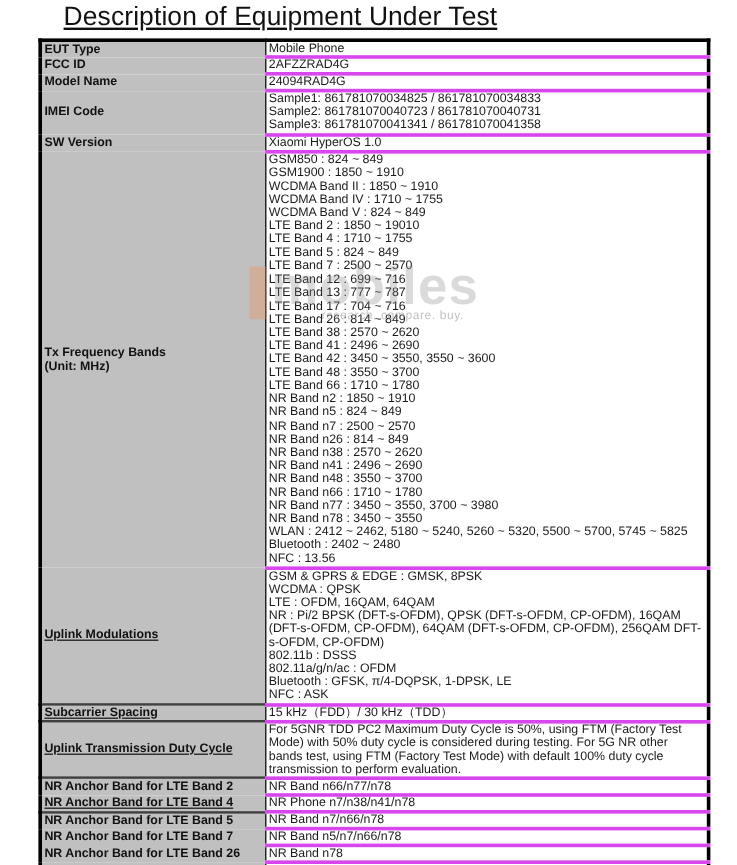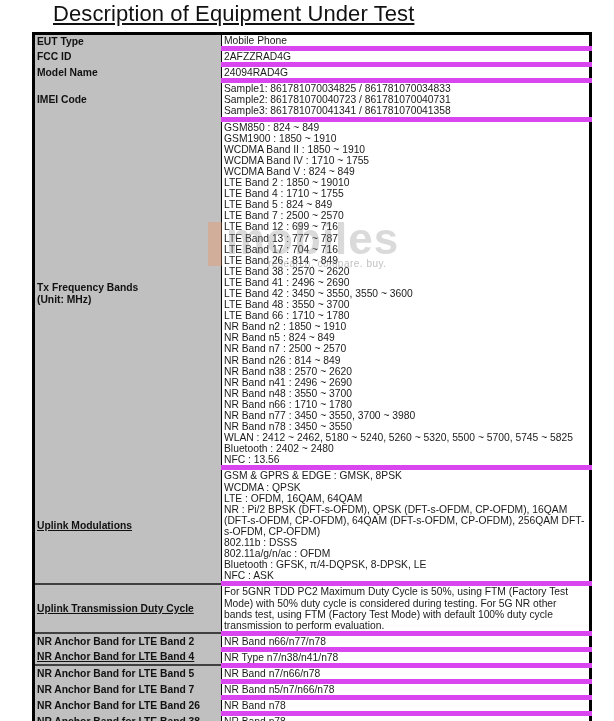--- a/index.html
+++ b/index.html
@@ -5,21 +5,21 @@
   html, body { margin: 0; padding: 0; background: #ffffff; }
   body { width: 614px; height: 721px; position: relative; overflow: hidden;
          font-family: "Liberation Sans", sans-serif; color: #111; }
   .title { position: absolute; left: 53px; top: 1px; font-size: 22px; font-weight: normal;
            text-decoration: underline; letter-spacing: 0.1px; color: #111; }
   .spec-table { position: absolute; left: 32px; top: 32px; width: 560px;
                 border-collapse: collapse; border: 3px solid #000; table-layout: fixed; }
   .spec-table td { font-size: 10.3px; line-height: 11.1px; padding: 0 2px; vertical-align: middle; }
   .spec-table td.label { width: 182px; background: #c0c0c0; font-weight: bold; color: #111;
                          border-right: 1px solid #000; }
-  .spec-table td.value { background: #fff; border-bottom: 5px solid #d946ef; color: #1a1a1a; }
+  .spec-table td.value { background: #fff; border-bottom: 3px solid #d946ef; color: #1a1a1a; }
   .spec-table tr.sep td.label { border-bottom: 2px solid #404040; text-decoration: underline; }
   .spec-table td.value .line { display: block; white-space: nowrap; }
   .spec-table td.value.wrap .line { white-space: normal; }
   .watermark { position: absolute; left: 208px; top: 220px; width: 192px; height: 50px;
                pointer-events: none; }
   .wm-box { position: absolute; left: 0; top: 2px; width: 14px; height: 44px;
             background: rgba(240,140,80,0.35); }
   .wm-text { position: absolute; left: 18px; top: -6px; font-size: 44px; font-weight: bold;
              color: rgba(140,140,140,0.32); letter-spacing: 1px; text-align: center; }
   .wm-tag { position: absolute; left: 60px; top: 38px; font-size: 10px;
@@ -49,20 +49,26 @@
         <td class="value">
           <span class="line">24094RAD4G</span>
         </td>
       </tr>
       <tr>
         <td class="label"><span>IMEI Code</span></td>
         <td class="value">
           <span class="line">Sample1: 861781070034825 / 861781070034833</span>
           <span class="line">Sample2: 861781070040723 / 861781070040731</span>
           <span class="line">Sample3: 861781070041341 / 861781070041358</span>
+        </td>
+      </tr>
+      <tr>
+        <td class="label"><span>SW Version</span></td>
+        <td class="value">
+          <span class="line">Xiaomi HyperOS 1.0</span>
         </td>
       </tr>
       <tr>
         <td class="label"><span>Tx Frequency Bands</span><br><span>(Unit: MHz)</span></td>
         <td class="value">
           <span class="line">GSM850 : 824 ~ 849</span>
           <span class="line">GSM1900 : 1850 ~ 1910</span>
           <span class="line">WCDMA Band II : 1850 ~ 1910</span>
           <span class="line">WCDMA Band IV : 1710 ~ 1755</span>
           <span class="line">WCDMA Band V : 824 ~ 849</span>
@@ -96,40 +102,46 @@
       </tr>
       <tr class="sep">
         <td class="label"><span>Uplink Modulations</span></td>
         <td class="value wrap">
           <span class="line">GSM &amp; GPRS &amp; EDGE : GMSK, 8PSK</span>
           <span class="line">WCDMA : QPSK</span>
           <span class="line">LTE : OFDM, 16QAM, 64QAM</span>
           <span class="line">NR : Pi/2 BPSK (DFT-s-OFDM), QPSK (DFT-s-OFDM, CP-OFDM), 16QAM (DFT-s-OFDM, CP-OFDM), 64QAM (DFT-s-OFDM, CP-OFDM), 256QAM DFT-s-OFDM, CP-OFDM)</span>
           <span class="line">802.11b : DSSS</span>
           <span class="line">802.11a/g/n/ac : OFDM</span>
-          <span class="line">Bluetooth : GFSK, π/4-DQPSK, 8-DPSK, LE</span>
+          <span class="line">Bluetooth : GFSK, π/4-DQPSK, 1-DPSK, LE</span>
           <span class="line">NFC : ASK</span>
+        </td>
+      </tr>
+      <tr class="sep">
+        <td class="label"><span>Subcarrier Spacing</span></td>
+        <td class="value">
+          <span class="line">15 kHz（FDD）/ 30 kHz（TDD）</span>
         </td>
       </tr>
       <tr class="sep">
         <td class="label"><span>Uplink Transmission Duty Cycle</span></td>
         <td class="value wrap">
           <span class="line">For 5GNR TDD PC2 Maximum Duty Cycle is 50%, using FTM (Factory Test Mode) with 50% duty cycle is considered during testing. For 5G NR other bands test, using FTM (Factory Test Mode) with default 100% duty cycle transmission to perform evaluation.</span>
         </td>
       </tr>
       <tr>
         <td class="label"><span>NR Anchor Band for LTE Band 2</span></td>
         <td class="value">
           <span class="line">NR Band n66/n77/n78</span>
         </td>
       </tr>
       <tr class="sep">
         <td class="label"><span>NR Anchor Band for LTE Band 4</span></td>
         <td class="value">
-          <span class="line">NR Type n7/n38/n41/n78</span>
+          <span class="line">NR Phone n7/n38/n41/n78</span>
         </td>
       </tr>
       <tr>
         <td class="label"><span>NR Anchor Band for LTE Band 5</span></td>
         <td class="value">
           <span class="line">NR Band n7/n66/n78</span>
         </td>
       </tr>
       <tr>
         <td class="label"><span>NR Anchor Band for LTE Band 7</span></td>

